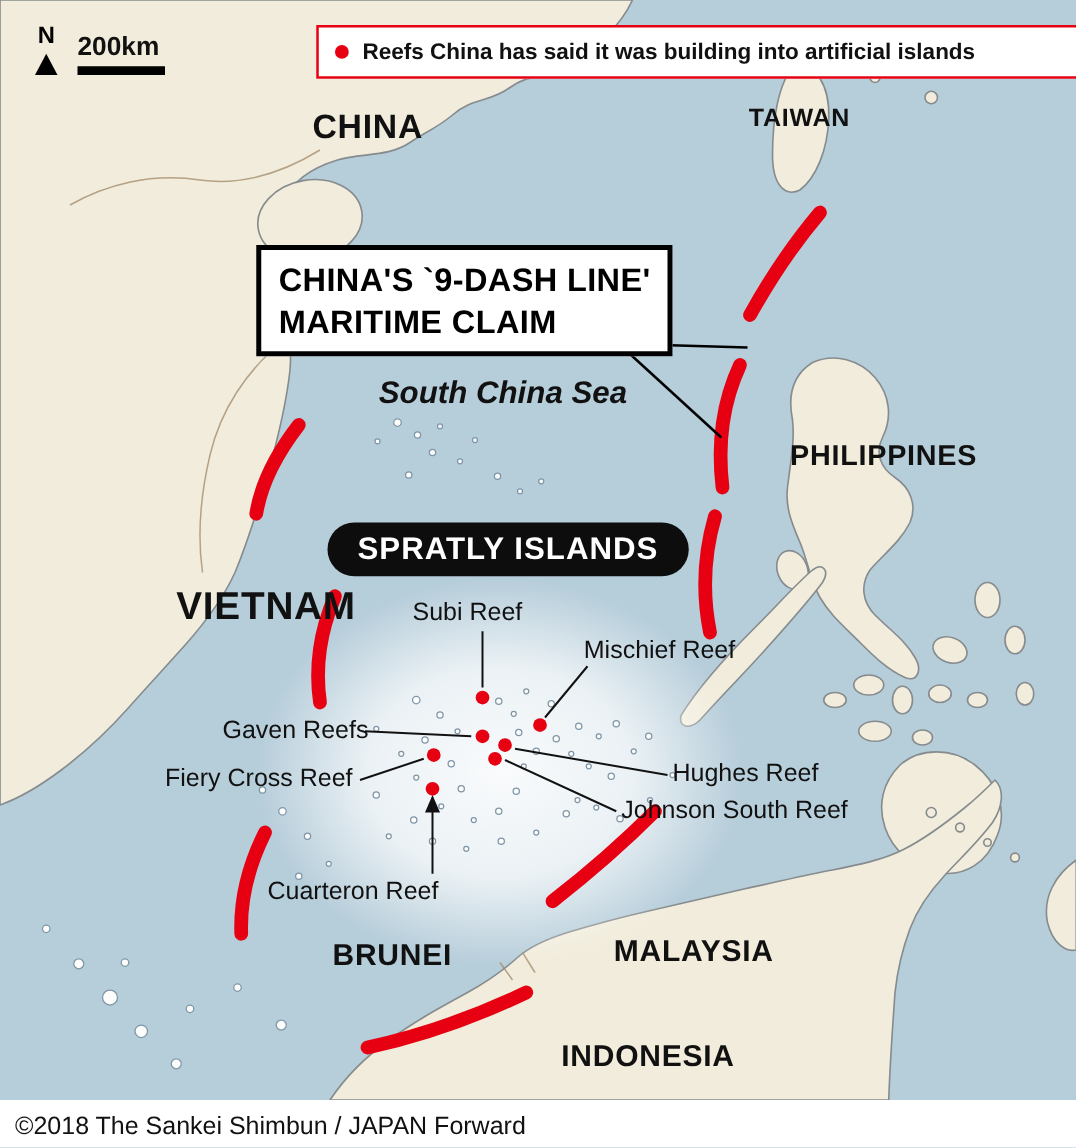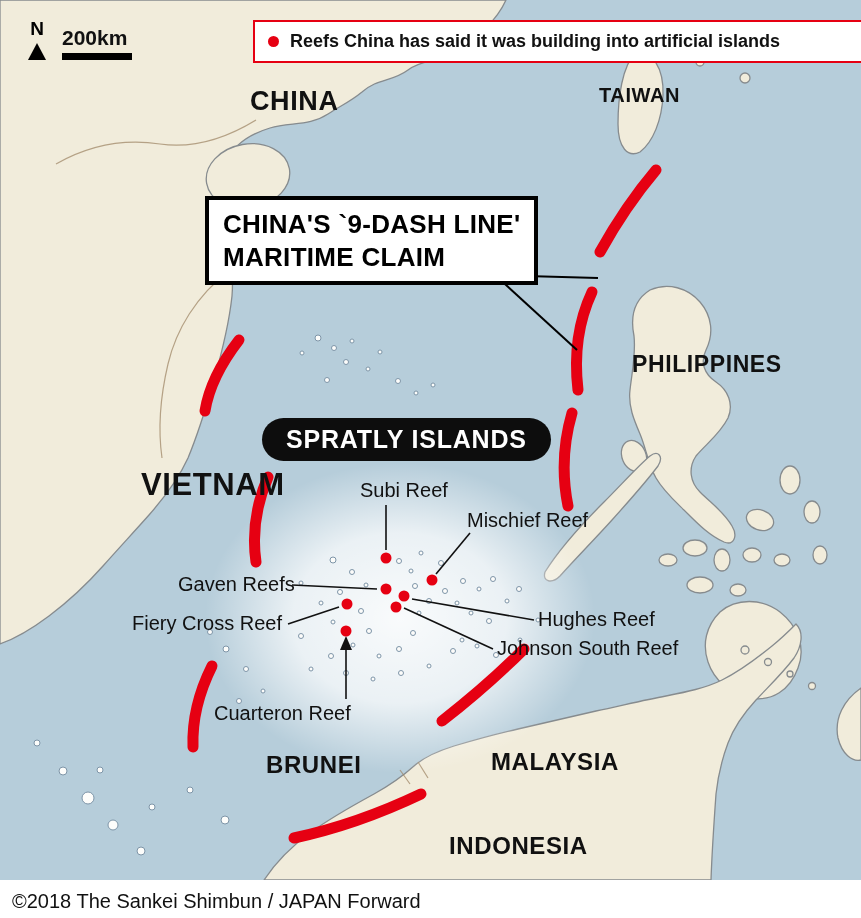--- a/index.html
+++ b/index.html
@@ -14,21 +14,21 @@
 
   .c-china       { left:250px; top:86px;  font-size:27px;text-align:right; }
   .c-taiwan      { left:599px; top:84px;  font-size:20px; }
   .c-vietnam     { left:141px; top:467px; font-size:31px; }
   .c-philippines { left:632px; top:351px; font-size:23px; }
   .c-brunei      { left:266px; top:751px; font-size:24px; }
   .c-malaysia    { left:491px; top:748px; font-size:24px; }
   .c-indonesia   { left:449px; top:832px; font-size:24px; }
 
   .reef { font-size:20px; }
-  .r-subi      { left:330px; top:479px;margin-left:30px; }
+  .r-subi      { left:330px; top:479px; }
   .r-mischief  { left:467px; top:509px; }
   .r-gaven     { left:178px; top:573px; }
   .r-fiery     { left:132px; top:612px; }
   .r-hughes    { left:538px; top:608px; }
   .r-johnson   { left:497px; top:637px; }
   .r-cuarteron { left:214px; top:702px; }
 
   .sea-label { left:303px; top:300px; font-size:25px; font-style:italic; font-weight:bold; }
 
   .callout {
@@ -275,20 +275,21 @@
   <div class="legend">
     <span class="legend-dot"></span>
     <span>Reefs China has said it was building into artificial islands</span>
   </div>
 
   <div class="callout">
     <div>CHINA'S `9-DASH LINE'</div>
     <div>MARITIME CLAIM</div>
   </div>
 
+  <div class="label sea-label">South China Sea</div>
   <div class="pill">SPRATLY ISLANDS</div>
 
   <div class="label country c-china">CHINA</div>
   <div class="label country c-taiwan">TAIWAN</div>
   <div class="label country c-vietnam">VIETNAM</div>
   <div class="label country c-philippines">PHILIPPINES</div>
   <div class="label country c-brunei">BRUNEI</div>
   <div class="label country c-malaysia">MALAYSIA</div>
   <div class="label country c-indonesia">INDONESIA</div>
 

